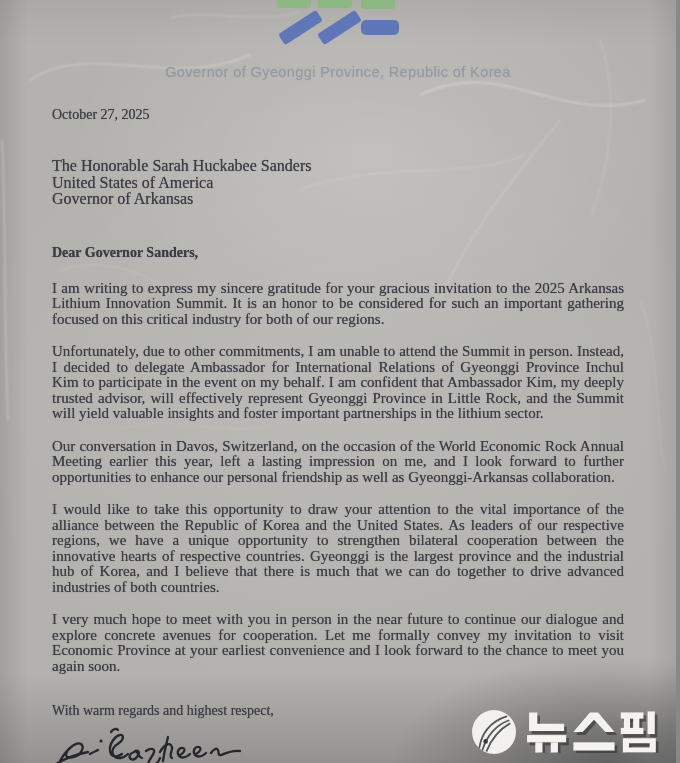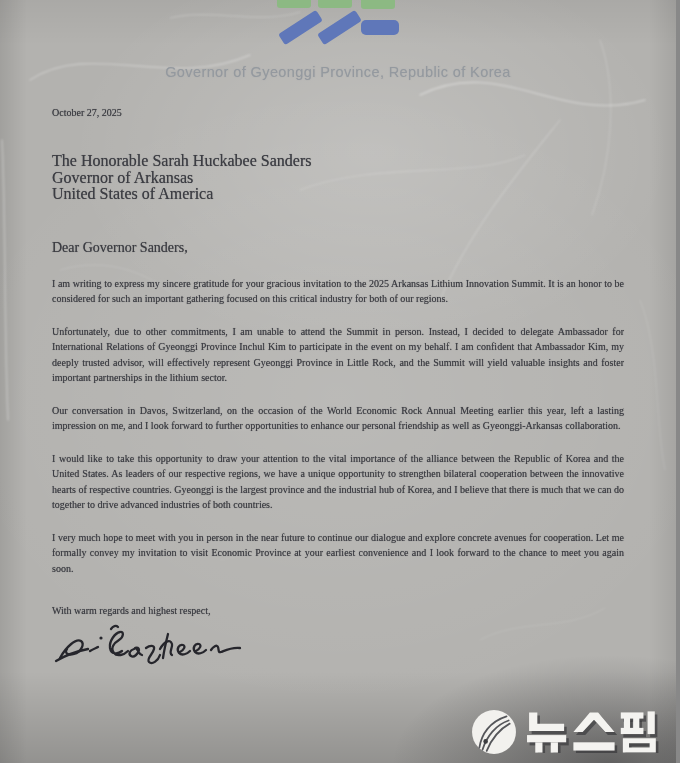--- a/index.html
+++ b/index.html
@@ -71,31 +71,31 @@
     font-size: 14.5px;
     letter-spacing: 0.4px;
     color: #94999f;
     text-shadow: 0 0 1px rgba(148,153,159,0.55);
   }
   
   .ink {
     color: #3c3d43;
     text-shadow: 0 0 0.7px rgba(55,56,62,0.75);
   }
-  .date { margin-top: 27px; font-size: 10px; }
+  .date { margin-top: 27px; font-size: 14px; }
   .recipient { margin-top: 35px; font-size: 16px; line-height: 16.5px; }
-  .salutation { margin-top: 37px; font-size: 14px; }
+  .salutation { margin-top: 37px; font-size: 14px; font-weight: bold; }
   .para {
     margin-top: 17px;
-    font-size: 10px;
+    font-size: 15px;
     line-height: 15.5px;
     text-align: justify;
   }
   .para.first { margin-top: 20px; }
-  .closing { margin-top: 29px; font-size: 10px; }
+  .closing { margin-top: 29px; font-size: 14px; }
   .signature { margin-top: 5px; margin-left: 2px; }
   
   .watermark {
     position: absolute;
     right: 14px;
     bottom: 8px;
     display: flex;
     align-items: center;
     gap: 9px;
   }
@@ -143,22 +143,22 @@
       <div class="diag d1" style="background:#5f77b9"></div>
       <div class="diag d2" style="background:#5f77b9"></div>
       <div class="hbar" style="background:#5f77b9"></div>
     </div>
     <div class="org-line">Governor of Gyeonggi Province, Republic of Korea</div>
 
     <div class="date ink">October 27, 2025</div>
 
     <div class="recipient ink">
       <div>The Honorable Sarah Huckabee Sanders</div>
+      <div>United States of America</div>
       <div>Governor of Arkansas</div>
-      <div>United States of America</div>
     </div>
 
     <div class="salutation ink">Dear Governor Sanders,</div>
 
     <div class="para first ink">I am writing to express my sincere gratitude for your gracious invitation to the 2025 Arkansas Lithium Innovation Summit. It is an honor to be considered for such an important gathering focused on this critical industry for both of our regions.</div>
     <div class="para ink">Unfortunately, due to other commitments, I am unable to attend the Summit in person. Instead, I decided to delegate Ambassador for International Relations of Gyeonggi Province Inchul Kim to participate in the event on my behalf. I am confident that Ambassador Kim, my deeply trusted advisor, will effectively represent Gyeonggi Province in Little Rock, and the Summit will yield valuable insights and foster important partnerships in the lithium sector.</div>
     <div class="para ink">Our conversation in Davos, Switzerland, on the occasion of the World Economic Rock Annual Meeting earlier this year, left a lasting impression on me, and I look forward to further opportunities to enhance our personal friendship as well as Gyeonggi-Arkansas collaboration.</div>
     <div class="para ink">I would like to take this opportunity to draw your attention to the vital importance of the alliance between the Republic of Korea and the United States. As leaders of our respective regions, we have a unique opportunity to strengthen bilateral cooperation between the innovative hearts of respective countries. Gyeonggi is the largest province and the industrial hub of Korea, and I believe that there is much that we can do together to drive advanced industries of both countries.</div>
     <div class="para ink">I very much hope to meet with you in person in the near future to continue our dialogue and explore concrete avenues for cooperation. Let me formally convey my invitation to visit Economic Province at your earliest convenience and I look forward to the chance to meet you again soon.</div>
 

